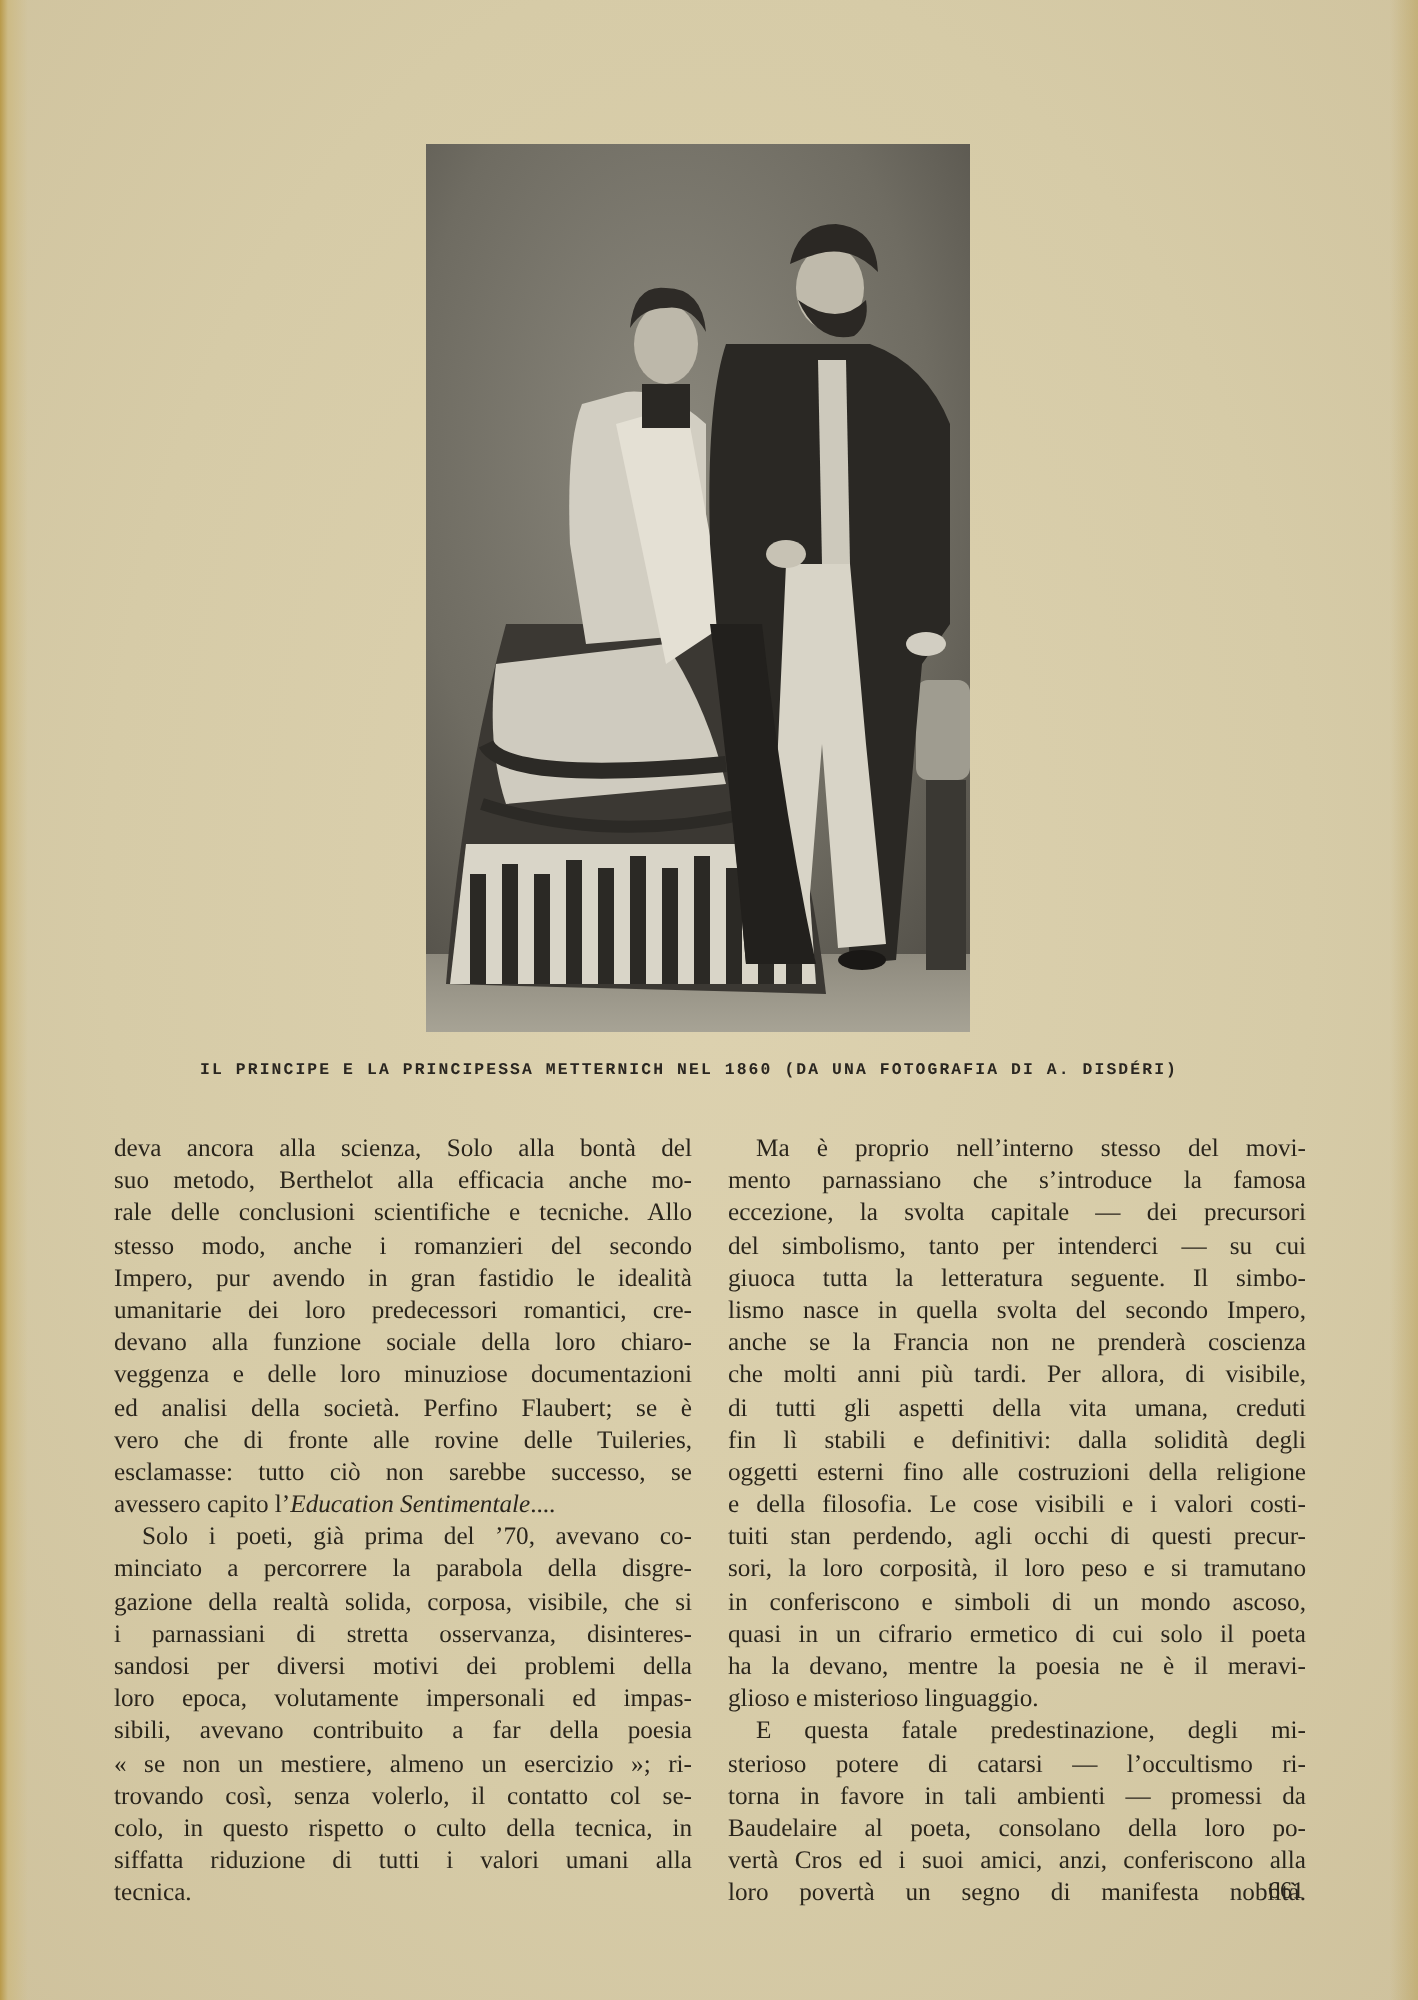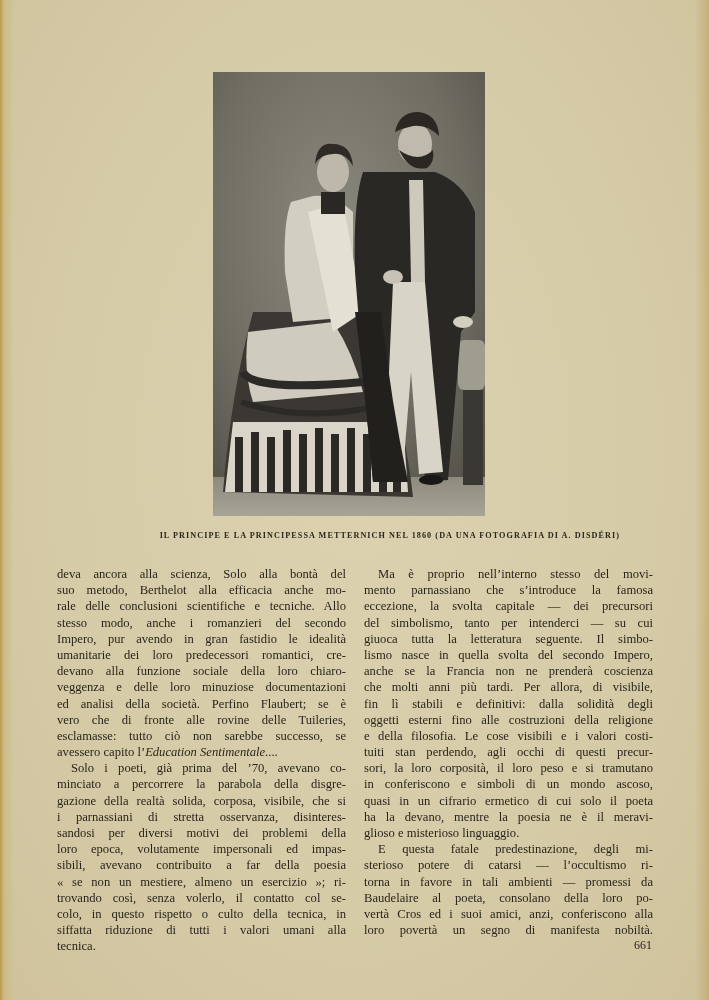--- a/index.html
+++ b/index.html
@@ -15,21 +15,21 @@
         linear-gradient(270deg, rgba(185,160,90,0.55) 0px, rgba(0,0,0,0) 14px),
         radial-gradient(ellipse at 50% 45%, #ddd2b0 0%, #d6cba7 60%, #cfc29d 100%);
     }
     .photo-frame {
       position: absolute; left: 213px; top: 72px; width: 272px; height: 444px;
       background: #6f6b5f; overflow: hidden;
     }
     .photo-frame svg { display:block; width:100%; height:100%; }
     .caption {
       position: absolute; left: 100px; top: 531px; width: 520px;
-      text-align: right; font-family: Liberation Serif, serif;
+      text-align: left; font-family: Liberation Mono, monospace;
       font-size: 8.2px; letter-spacing: 1.05px; color: #2a2620; font-weight: bold;
     }
     .col {
       position: absolute; top: 566px; width: 290px;
       font-family: "Liberation Serif", serif; font-size: 12.6px; line-height: 16.2px;
       color: #2a251c; text-align: justify;
     }
     .col.left { left: 57px; width: 289px; }
     .col.right { left: 364px; width: 289px; }
     .col .line { display: block; text-align: justify; text-align-last: justify; white-space: nowrap; height: 16.2px; }
@@ -140,20 +140,21 @@
 
   <div class="col right">
     <span class="line indent">Ma è proprio nell’interno stesso del movi-</span>
     <span class="line">mento parnassiano che s’introduce la famosa</span>
     <span class="line">eccezione, la svolta capitale — dei precursori</span>
     <span class="line">del simbolismo, tanto per intenderci — su cui</span>
     <span class="line">giuoca tutta la letteratura seguente. Il simbo-</span>
     <span class="line">lismo nasce in quella svolta del secondo Impero,</span>
     <span class="line">anche se la Francia non ne prenderà coscienza</span>
     <span class="line">che molti anni più tardi. Per allora, di visibile,</span>
+    <span class="line">di tutti gli aspetti della vita umana, creduti</span>
     <span class="line">fin lì stabili e definitivi: dalla solidità degli</span>
     <span class="line">oggetti esterni fino alle costruzioni della religione</span>
     <span class="line">e della filosofia. Le cose visibili e i valori costi-</span>
     <span class="line">tuiti stan perdendo, agli occhi di questi precur-</span>
     <span class="line">sori, la loro corposità, il loro peso e si tramutano</span>
     <span class="line">in conferiscono e simboli di un mondo ascoso,</span>
     <span class="line">quasi in un cifrario ermetico di cui solo il poeta</span>
     <span class="line">ha la devano, mentre la poesia ne è il meravi-</span>
     <span class="line last">glioso e misterioso linguaggio.</span>
     <span class="line indent">E questa fatale predestinazione, degli mi-</span>

